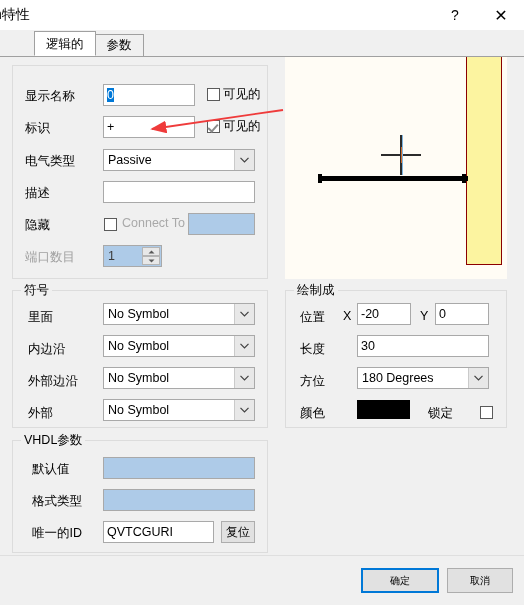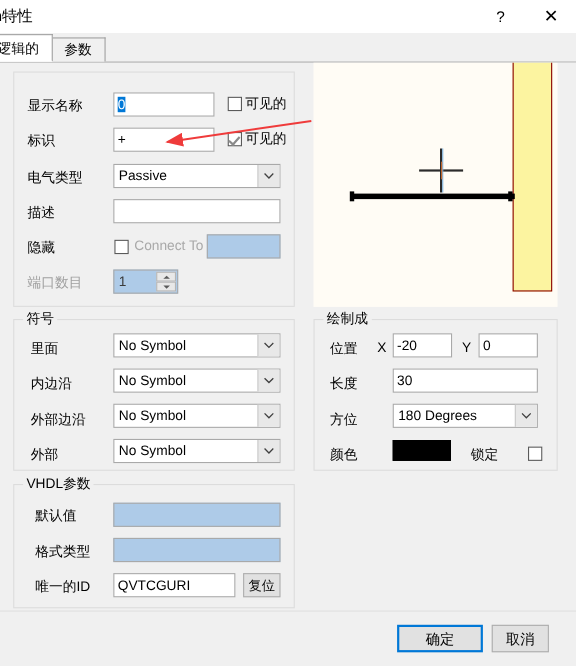--- a/index.html
+++ b/index.html
@@ -23,21 +23,21 @@
   .title-btns{position:absolute;right:0;top:0;height:30px;display:flex;}
   .title-btn{
     width:46px;height:30px;display:flex;align-items:center;justify-content:center;
     font-size:14px;color:#000;background:#ffffff;
   }
   .title-btn.close{font-size:16px;}
 
   .tabstrip{
     height:26px;background:#f0f0f0;position:relative;
     border-bottom:1px solid #a0a0a0;
-    display:flex;align-items:flex-end;
+    display:flex;align-items:flex-end;padding-left:48px;
   }
   .tab{
     height:22px;line-height:21px;padding:0 11px;font-size:12.5px;
     border:1px solid #a0a0a0;border-bottom:none;background:#f0f0f0;
     margin-right:-1px;box-sizing:border-box;
   }
   .tab.active{
     background:#ffffff;height:25px;line-height:24px;
     border-bottom:1px solid #ffffff;position:relative;z-index:2;
   }
@@ -97,21 +97,21 @@
   }
   .spin .stext{position:absolute;left:4px;top:0;line-height:20px;font-size:12.5px;color:#3b3b3b;}
   .spin .sbtns{position:absolute;right:1px;top:1px;bottom:1px;width:18px;display:flex;flex-direction:column;}
   .spin .sbtn{flex:1;background:#e8e8e8;border:1px solid #b5b5b5;display:flex;align-items:center;justify-content:center;}
 
   .swatch{position:absolute;background:#000000;border:1px solid #000000;box-sizing:border-box;}
 
   .btn{
     position:absolute;box-sizing:border-box;
     background:#e1e1e1;border:1px solid #adadad;
-    font-size:13px;display:flex;align-items:center;justify-content:center;
+    font-size:10px;display:flex;align-items:center;justify-content:center;
     font-family:"Liberation Sans","DejaVu Sans",sans-serif;color:#000;
   }
   .btn.primary{background:#e1e1e1;border:2px solid #0078d7;}
   .btn.small{font-size:12px;}
 
   .preview{
     position:absolute;background:#fffcf5;overflow:hidden;
   }
   .pv-line{position:absolute;background:#000000;}
   .pv-yellow{position:absolute;background:#fcf4a0;border:1px solid #8b0000;box-sizing:border-box;}
@@ -304,21 +304,21 @@
     </span>
   </div>
 
   <div class="row-label" style="left:300px;top:348px;">颜色</div>
   <div class="swatch" style="left:357px;top:343px;width:53px;height:19px;"></div>
   <div class="row-label" style="left:428px;top:348px;">锁定</div>
   <div class="cb" style="left:480px;top:349px;"></div>
 
   <div class="footer-sep" style="top:498px;"></div>
   <div class="btn primary" style="left:361px;top:511px;width:78px;height:25px;">确定</div>
-  <div class="btn" style="left:447px;top:511px;width:52px;height:25px;">取消</div>
+  <div class="btn" style="left:447px;top:511px;width:66px;height:25px;">取消</div>
 
 </div>
 
 <svg class="arrow-svg" width="524" height="605">
   <defs>
     <marker id="ahead" markerWidth="9" markerHeight="7" refX="8" refY="3.5" orient="auto">
       <path d="M9,3.5 L0,0 L0,7 Z" fill="#ef3b3b"></path>
     </marker>
   </defs>
   <line x1="283" y1="110" x2="152" y2="129" stroke="#ef3b3b" stroke-width="1.8" marker-end="url(#ahead)"></line>

